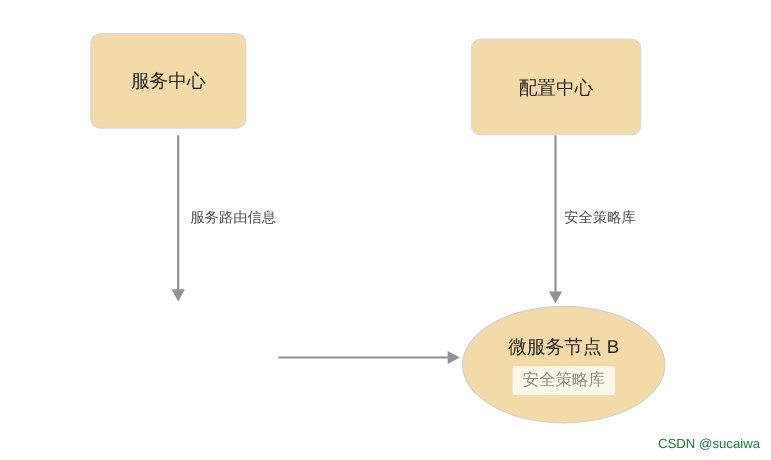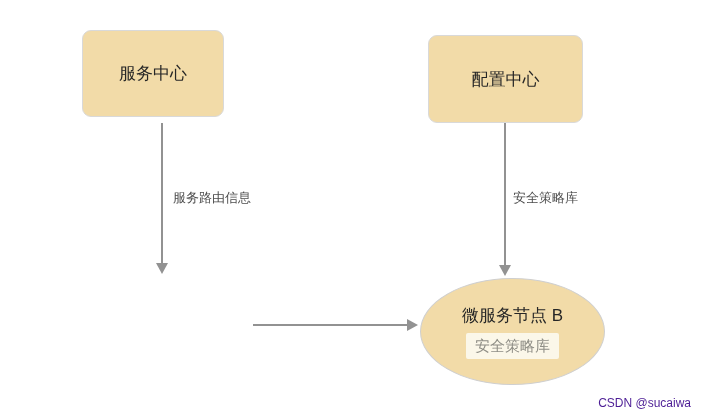--- a/index.html
+++ b/index.html
@@ -61,21 +61,21 @@
     left: 0; top: 0;
     width: 701px;
     height: 418px;
     pointer-events: none;
   }
   .watermark {
     position: absolute;
     right: 10px;
     bottom: 8px;
     font-size: 12px;
-    color: #4c1d95;
+    color: #15803d;
   }
 </style>
 </head>
 <body>
 
 <div class="canvas">
 
   <svg class="arrow-layer" width="701" height="418" viewBox="0 0 701 418" xmlns="http://www.w3.org/2000/svg">
 
     <g>

